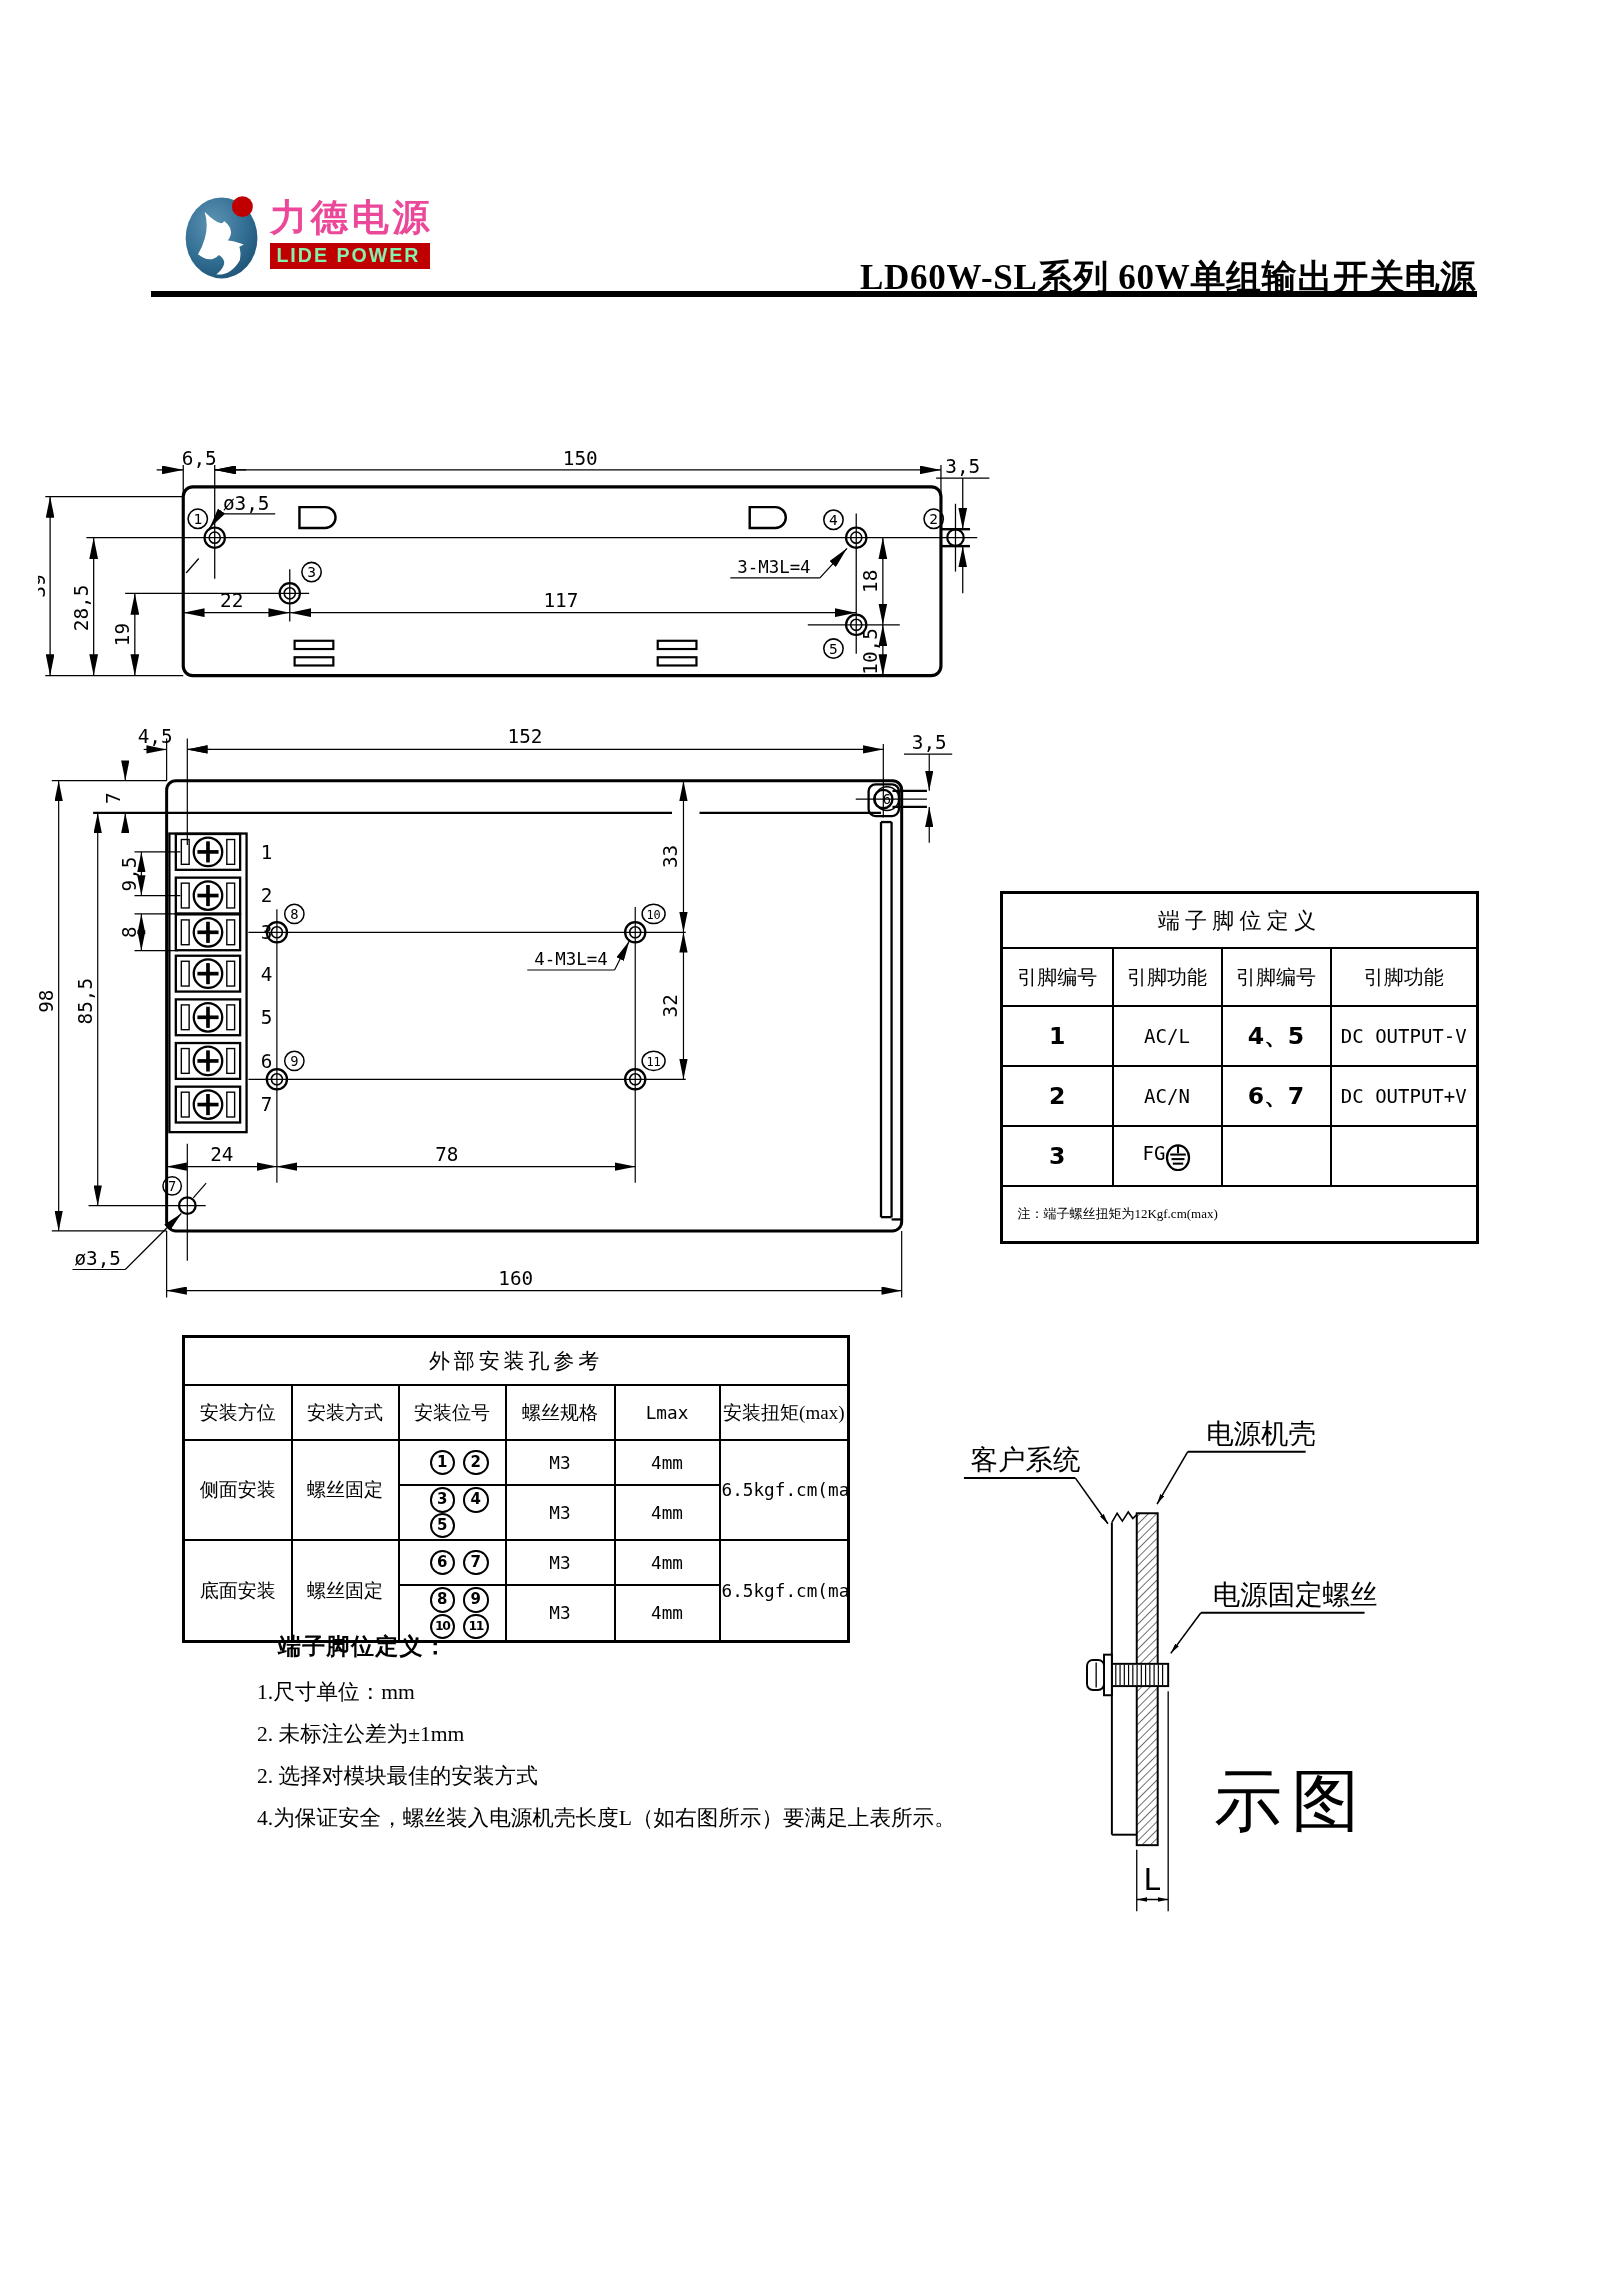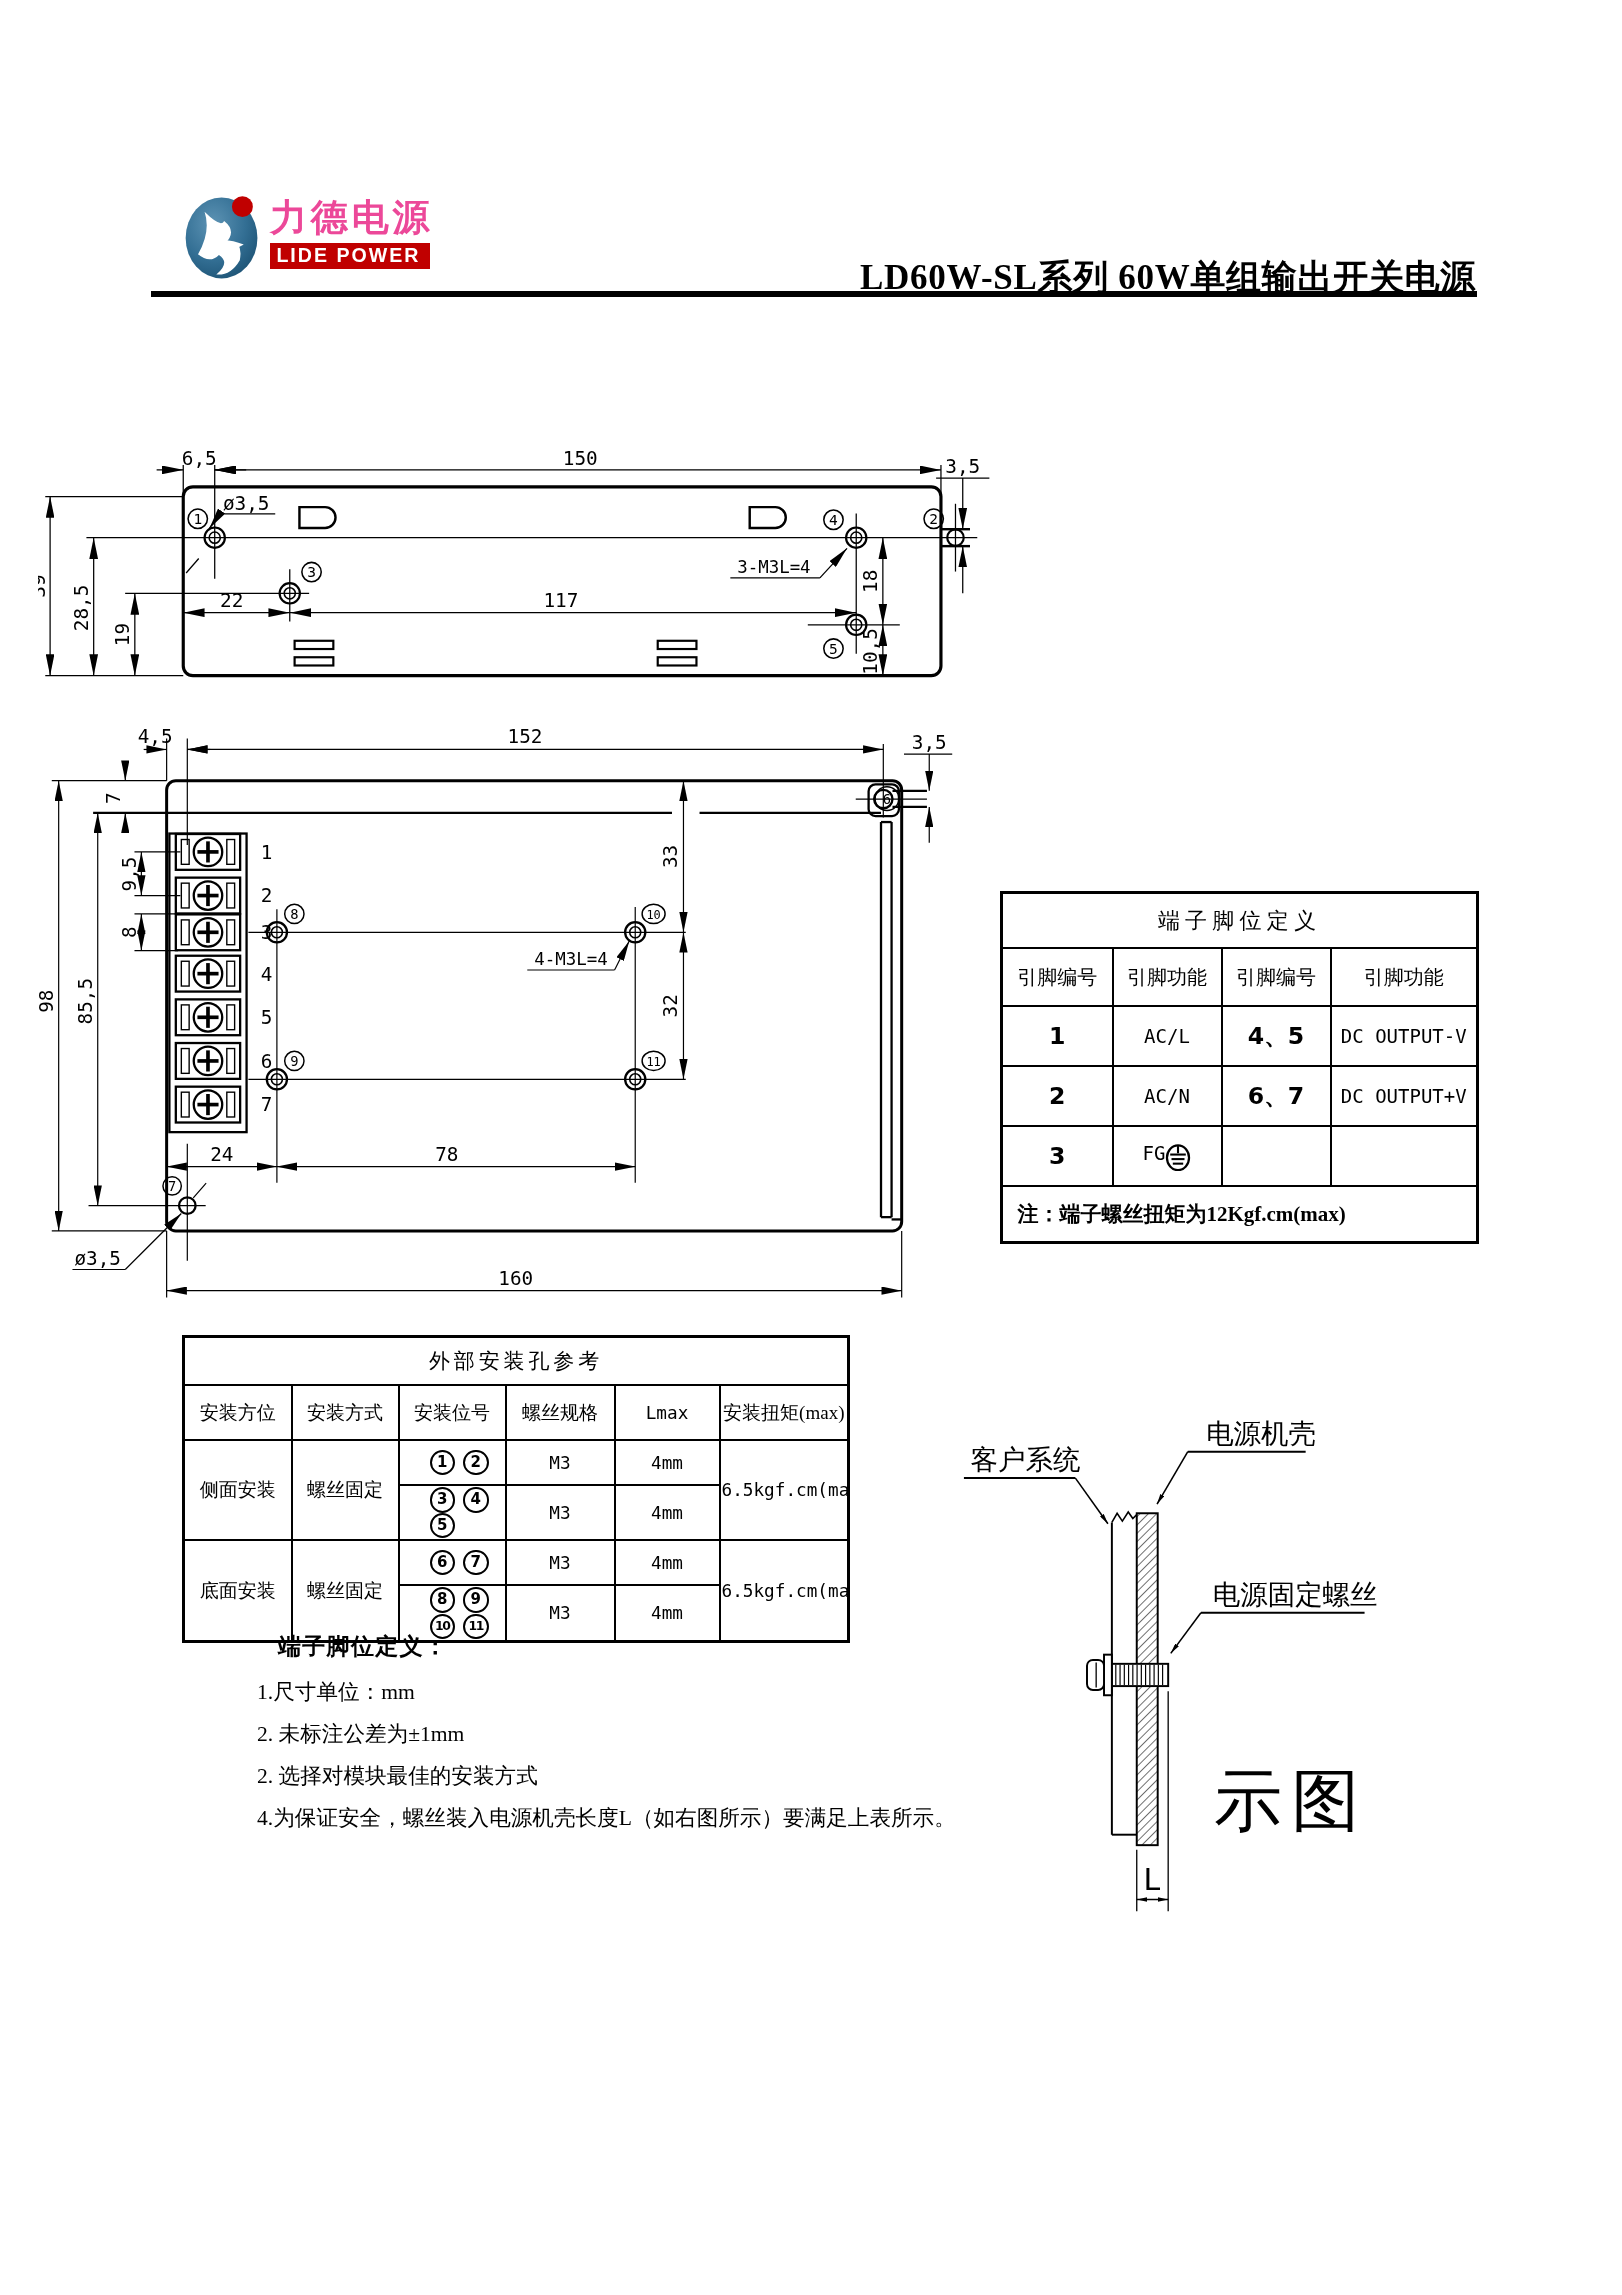--- a/index.html
+++ b/index.html
@@ -5,42 +5,42 @@
   html,body{margin:0;padding:0;}
   body{width:1623px;height:2295px;background:#ffffff;position:relative;
        font-family:"Liberation Serif","DejaVu Serif",serif;color:#000;}
   #page{position:absolute;inset:0;}
 
   
   .logo{position:absolute;left:185px;top:192px;display:flex;align-items:flex-start;}
   .logo-text{margin-left:7.9px;}
   .logo-cn{font-size:37px;font-weight:bold;color:#ec4899;letter-spacing:3.9px;line-height:51px;
            font-family:"Liberation Serif",serif;}
-  .logo-en{display:inline-block;background:#c00000;color:#ffffff;font-family:"Liberation Sans",sans-serif;
+  .logo-en{display:inline-block;background:#c00000;color:#86efac;font-family:"Liberation Sans",sans-serif;
            font-weight:bold;font-size:19.6px;letter-spacing:2px;padding:2px 9.2px 2.6px 6.5px;line-height:21px;}
   .doc-title{position:absolute;right:147px;top:234px;font-size:35px;font-weight:bold;
              font-family:"Liberation Serif",serif;letter-spacing:0.7px;margin-top:20px;}
   .rule{position:absolute;left:151px;top:291px;width:1326px;height:5.9px;background:#000;}
 
   
   svg text{font-family:"DejaVu Sans Mono","Liberation Mono",monospace;fill:#000;}
   svg .cjk{font-family:"Liberation Serif",serif;}
   .ln{stroke:#000;fill:none;}
 
   
   table.spec{border-collapse:collapse;table-layout:fixed;background:#fff;}
   table.spec td{border:2px solid #000;text-align:center;vertical-align:middle;
                 font-family:"Liberation Serif",serif;overflow:hidden;}
   table.spec{border:3.3px solid #000;}
   .pin-table{position:absolute;left:1000px;top:891px;width:475px;}
   .pin-table td.tt{font-size:22px;letter-spacing:5.2px;height:51px;}
   .pin-table td.hd{font-size:20px;height:54px;}
   .pin-table td.num{font-size:23.6px;font-weight:bold;font-family:"DejaVu Sans","Liberation Sans",sans-serif;height:56px;}
   .pin-table td.fn{font-size:19px;font-family:"DejaVu Sans Mono",monospace;}
-  .pin-table td.note{font-size:21px;text-align:left;padding-left:14.4px;height:52px;font-weight:bold;}
+  .pin-table td.note{font-size:13px;text-align:left;padding-left:14.4px;height:52px;}
   .mount-table{position:absolute;left:182px;top:1335px;width:664px;}
   .mount-table td{font-size:19px;}
   .mount-table td.tt{font-size:21px;letter-spacing:3.9px;height:44px;}
   .mount-table td.hd{font-size:19px;height:51px;}
   .mount-table td.cell{height:41px;}
   .mount-table td.lat{font-family:"DejaVu Sans Mono",monospace;font-size:17.7px;}
   .mount-table td.holes{text-align:left;padding-left:30px;}
   .badge{display:inline-block;width:21.6px;height:21.6px;border:2px solid #000;border-radius:50%;
          text-align:center;line-height:20px;font-size:15px;font-weight:bold;margin-right:7.9px;
          font-family:"DejaVu Sans","Liberation Sans",sans-serif;}

